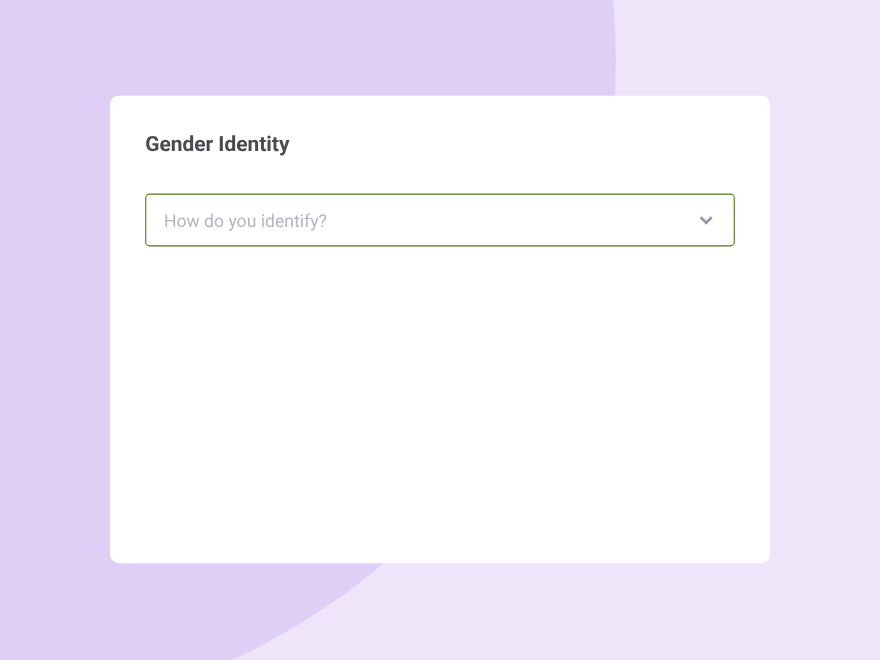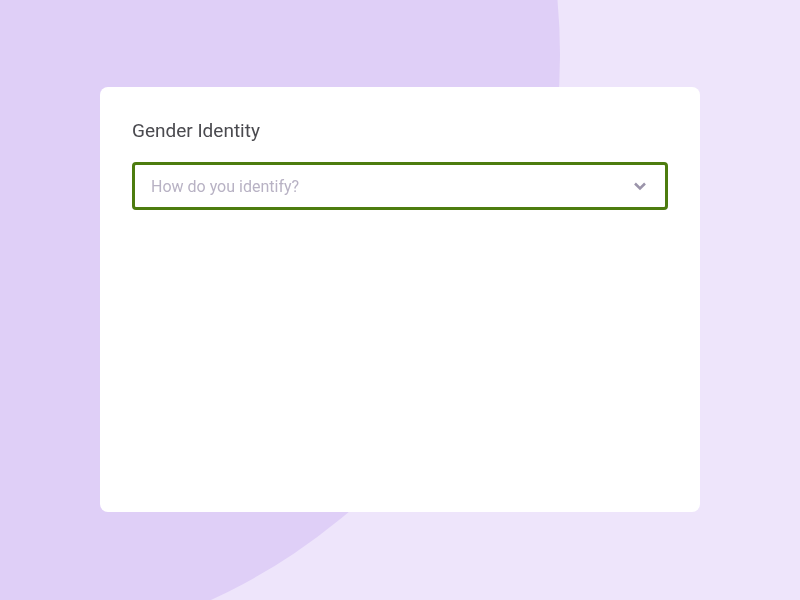--- a/index.html
+++ b/index.html
@@ -33,32 +33,32 @@
       left: 100px;
       width: 600px;
       height: 425px;
       background: #ffffff;
       border-radius: 8px;
       padding: 32px;
     }
     
     .card-title {
       font-size: 19px;
-      font-weight: 400;
+      font-weight: 700;
       color: #4a4a4f;
-      margin-bottom: 20px;
+      margin-bottom: 34px;
     }
     
     .dropdown {
       display: flex;
       align-items: center;
       justify-content: space-between;
       width: 100%;
       height: 48px;
-      border: 3px solid #4d7c0f;
+      border: 1px solid #4d7c0f;
       border-radius: 4px;
       padding: 0 16px;
       cursor: pointer;
       background: #ffffff;
     }
     
     .dropdown-placeholder {
       font-size: 16px;
       color: #b8b2c4;
     }

